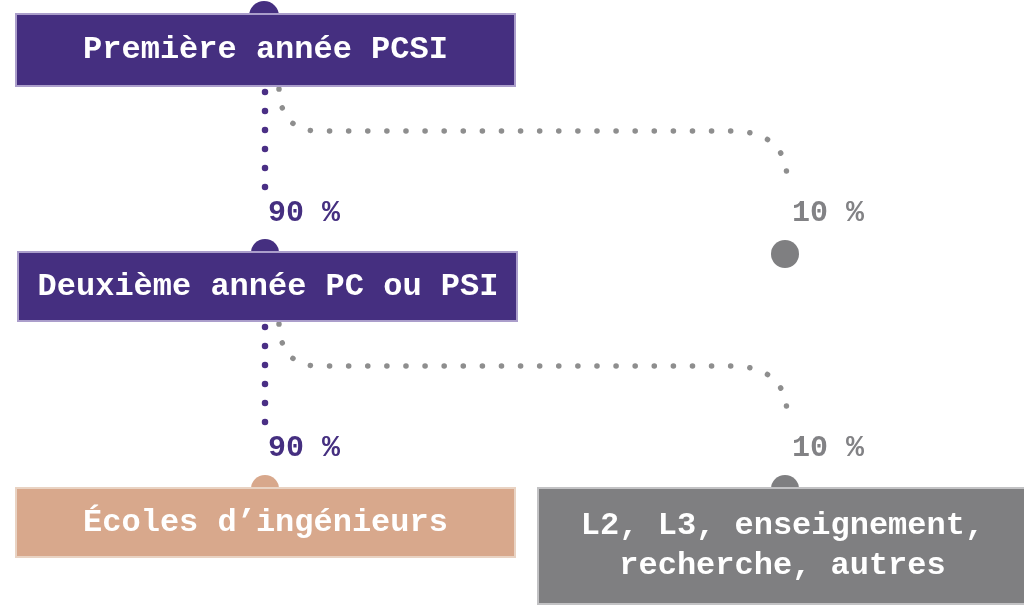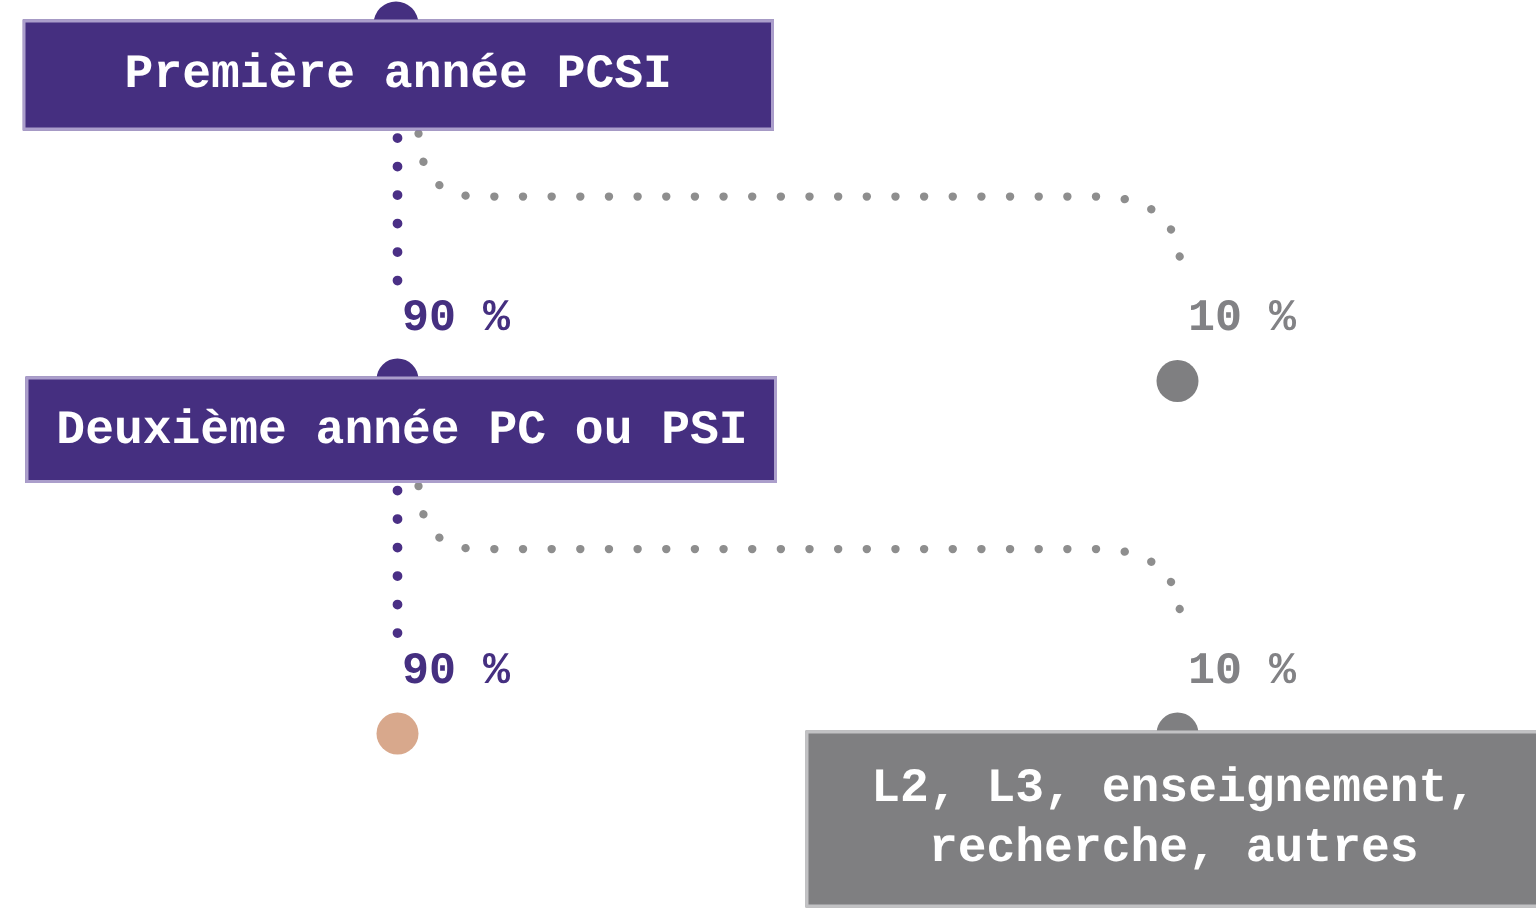--- a/index.html
+++ b/index.html
@@ -121,17 +121,20 @@
   <div id="pct-b1-left" class="pct purple-text">90 %</div>
   <div id="pct-b1-right" class="pct gray-text">10 %</div>
 
   <div id="row2-left" class="box purple-box">
     <span>Deuxième année PC ou PSI</span>
   </div>
 
   <div id="pct-b2-left" class="pct purple-text">90 %</div>
   <div id="pct-b2-right" class="pct gray-text">10 %</div>
 
+  <div id="row3-left" class="box tan-box">
+    <span>Écoles d’ingénieurs</span>
+  </div>
   <div id="row3-right" class="box gray-box">
     <span>L2, L3, enseignement, recherche, autres</span>
   </div>
 
 </div>
 
 </body></html>

